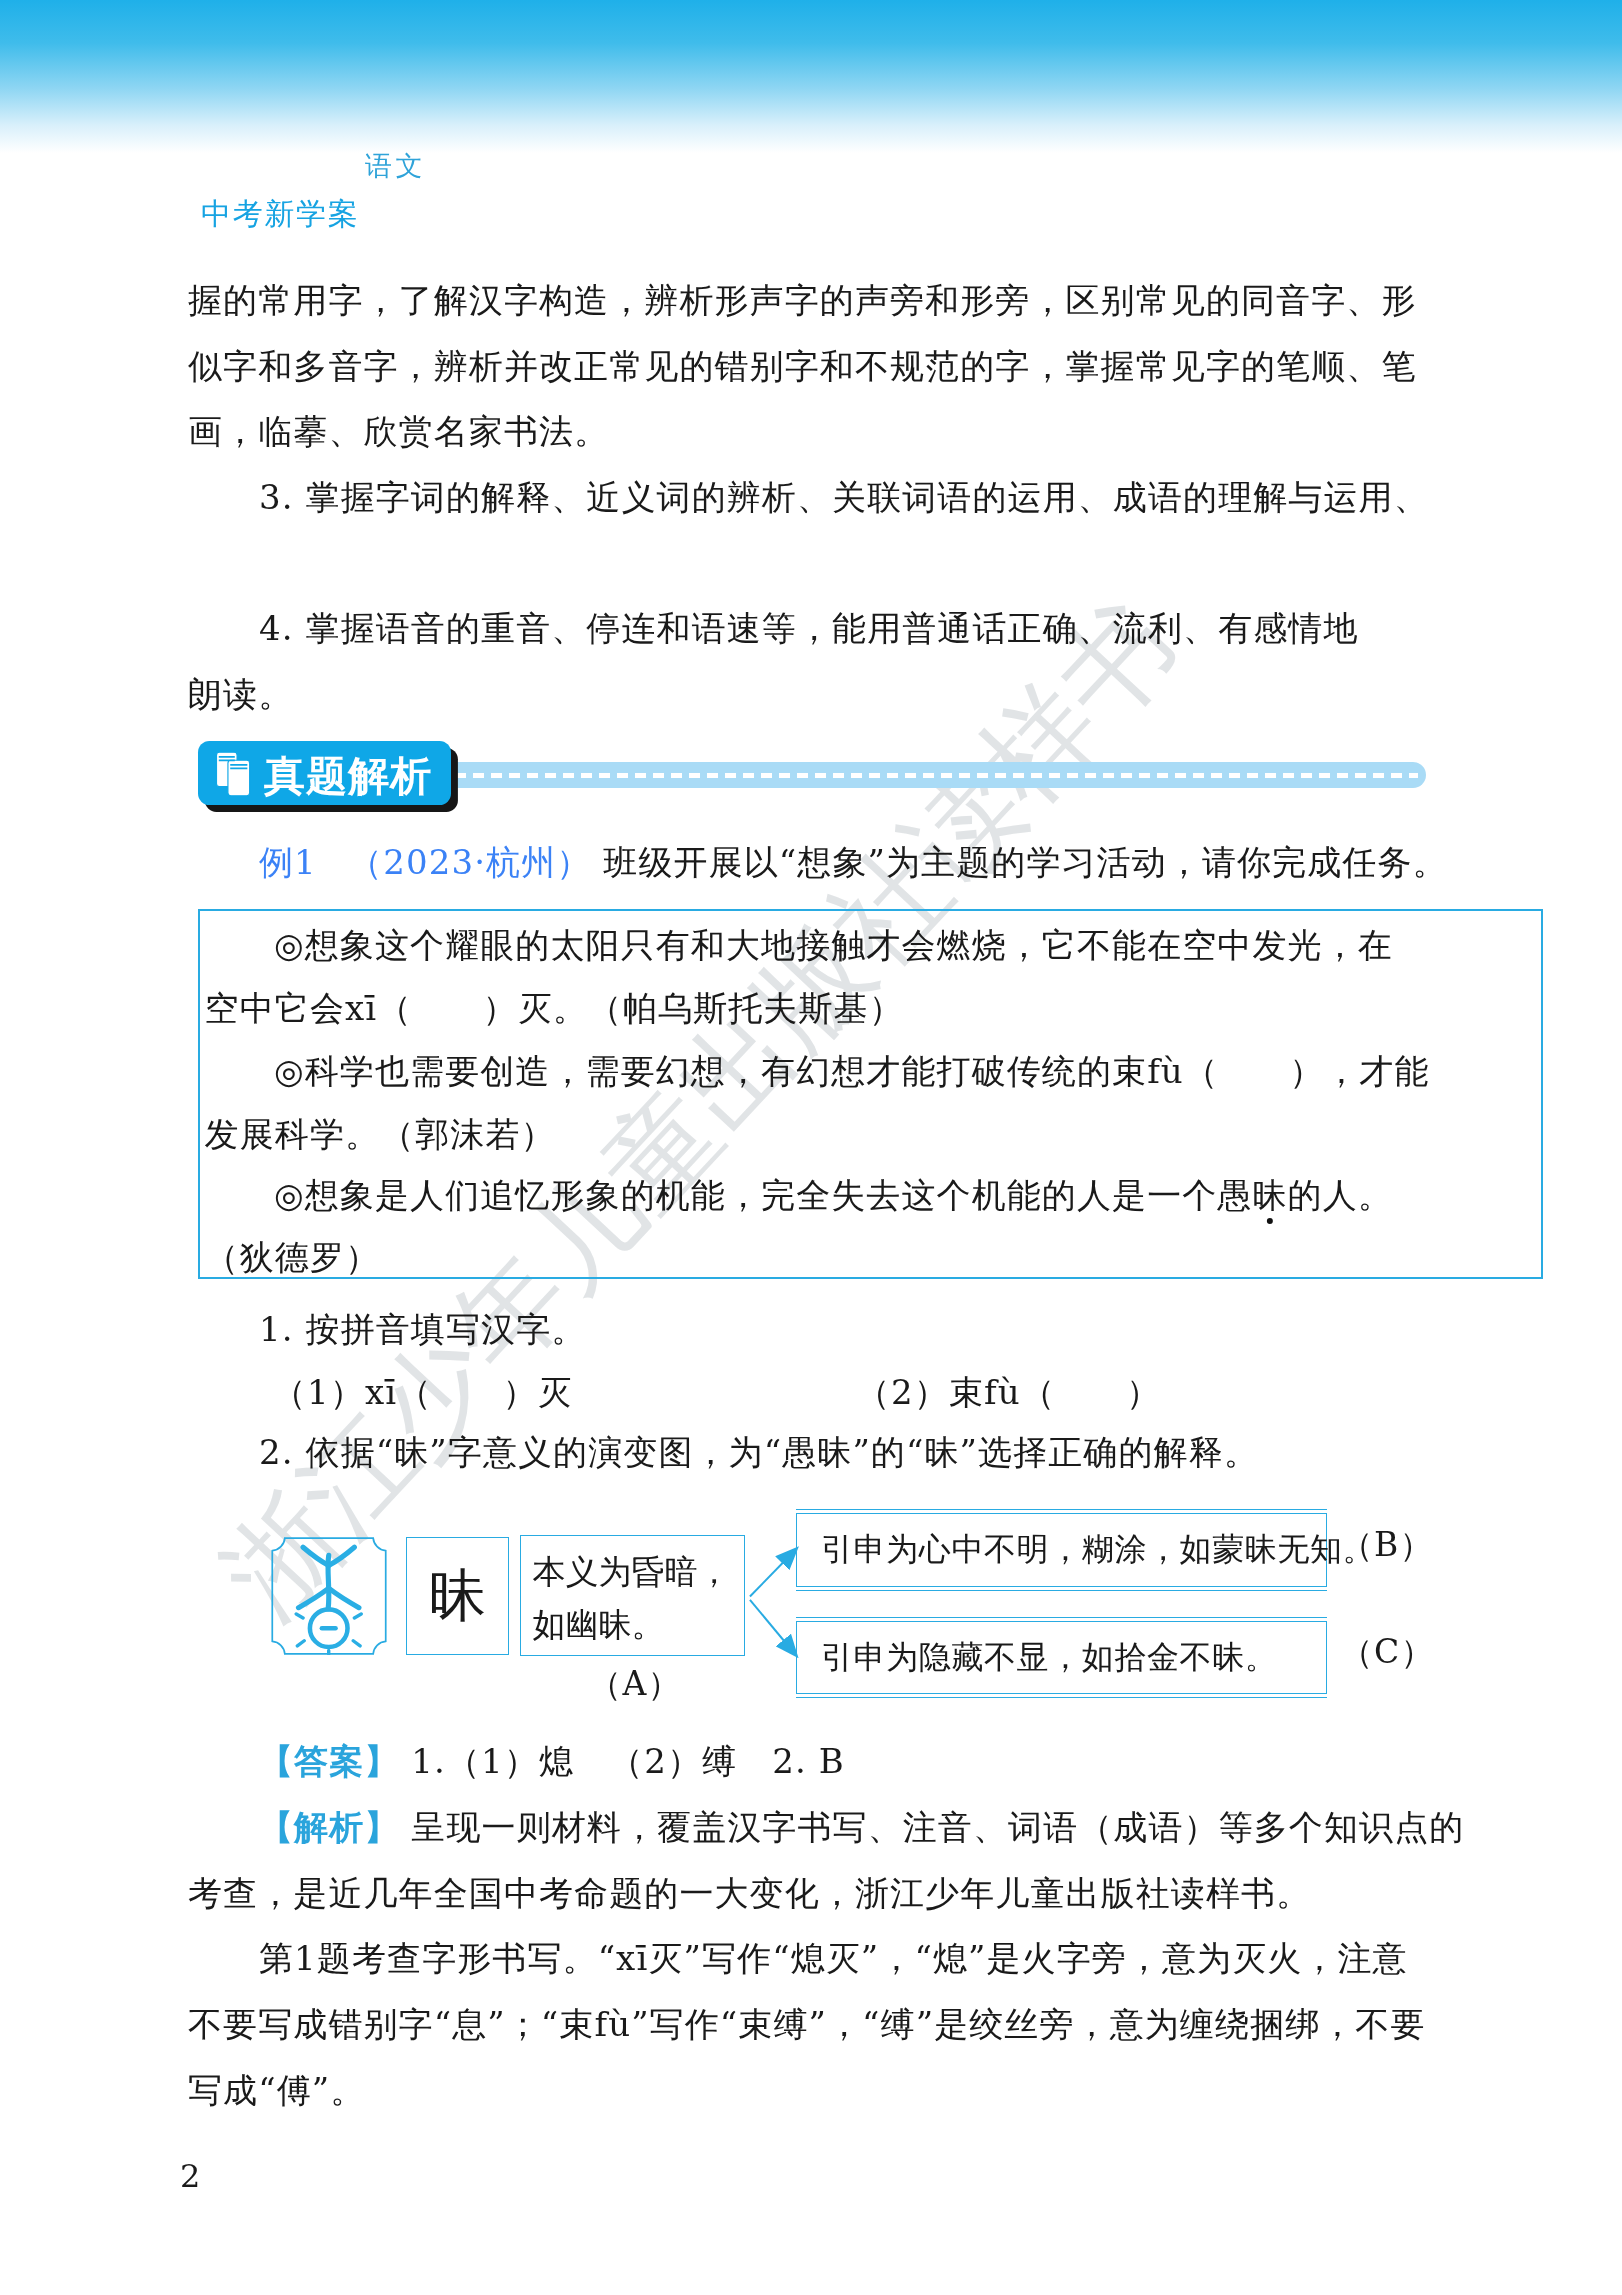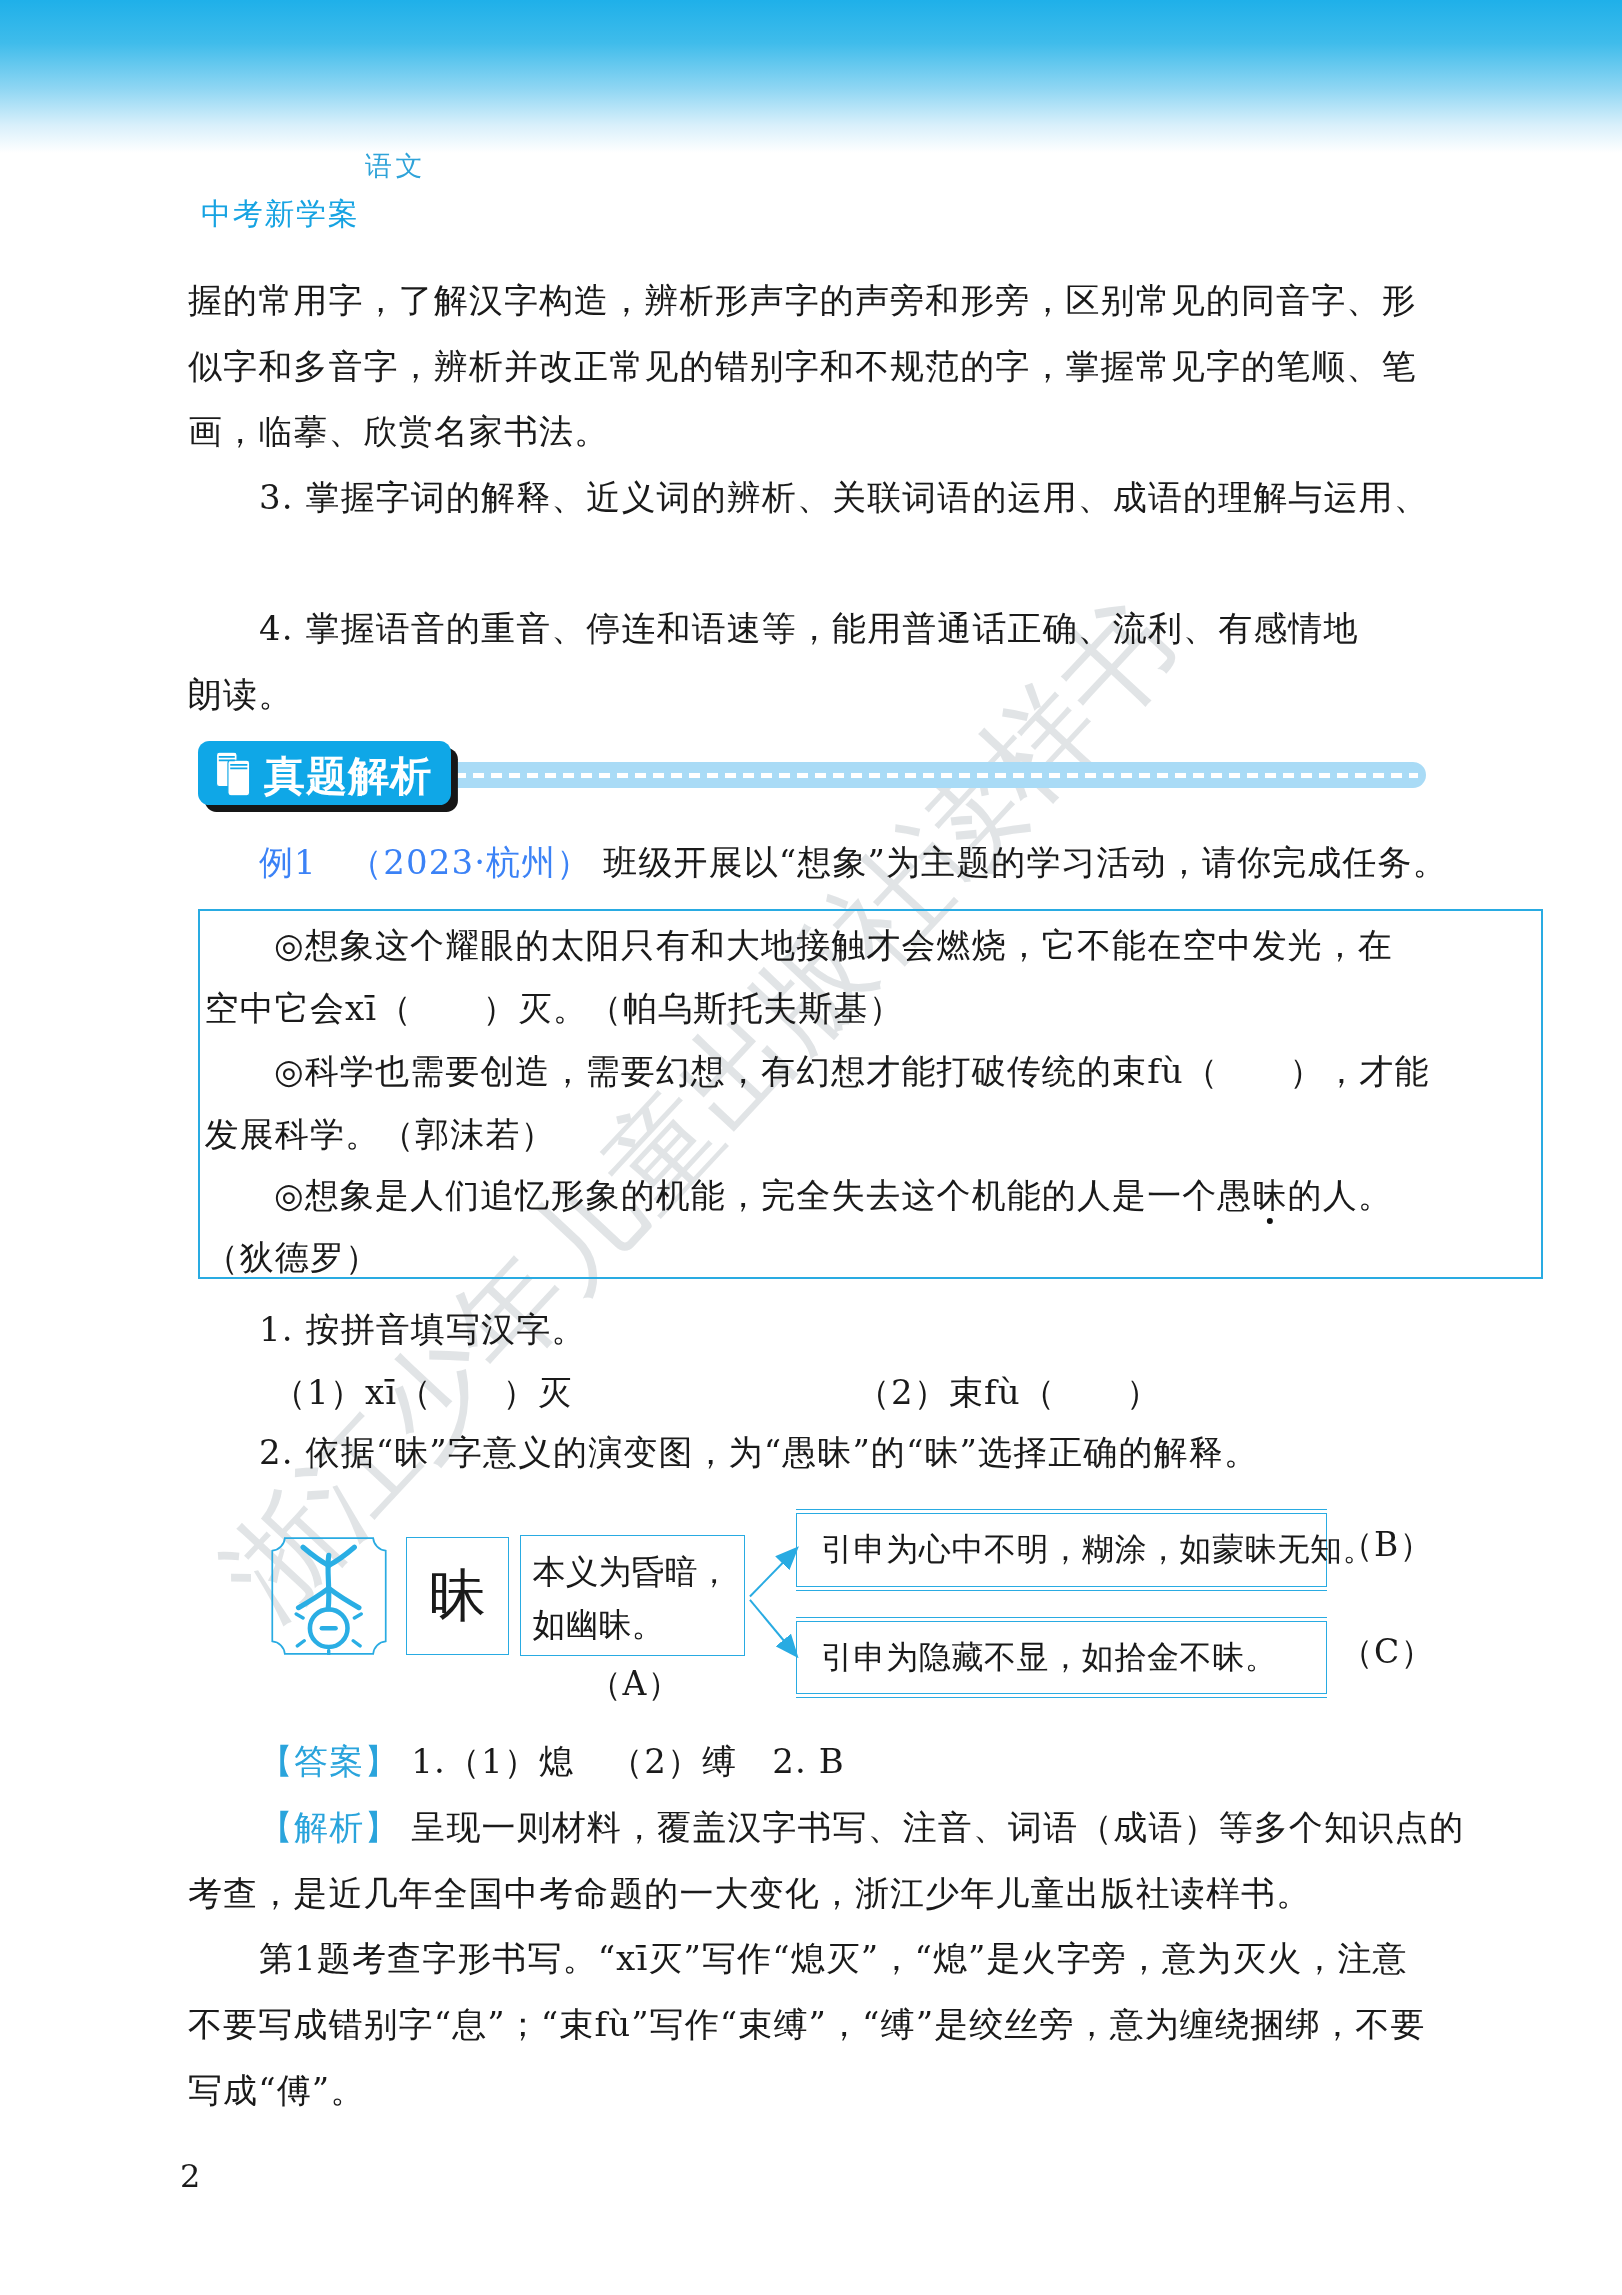--- a/index.html
+++ b/index.html
@@ -27,21 +27,21 @@
      border-radius:11.4px;box-shadow:6.9px 6.9px 0 #161616;}
   .badge-label{position:absolute;left:66px;top:8px;font-family:"Liberation Sans","DejaVu Sans",sans-serif;
      font-weight:bold;font-size:41px;color:#ffffff;letter-spacing:1.1px;white-space:nowrap;}
   .badge-icon{position:absolute;left:15px;top:9px;}
   .band{position:absolute;left:365px;top:762px;width:1061px;height:26px;background:#a9dbf6;
      border-radius:0 13px 13px 0;}
   .band-dash{position:absolute;left:0;right:8px;top:11px;height:4.6px;
      background:repeating-linear-gradient(90deg,#ffffff 0 11.4px,rgba(255,255,255,0) 11.4px 18px);}
 
   .accent{color:#3b82f6;}
-  .answer-label{color:#2aa4dc;font-weight:normal;}
+  .answer-label{color:#2aa4dc;font-weight:bold;}
 
   
   .quote-box{position:absolute;left:198px;top:909px;width:1345px;height:370px;
      border:2.9px solid #29abe2;box-sizing:border-box;background:transparent;}
   .quote-box .line{position:absolute;}
 
   
   .dia-box{position:absolute;border:1.1px solid #29abe2;box-sizing:border-box;background:transparent;}
   .mei-box{left:406px;top:1537px;width:103px;height:118px;display:flex;align-items:center;justify-content:center;
      font-size:57px;}

